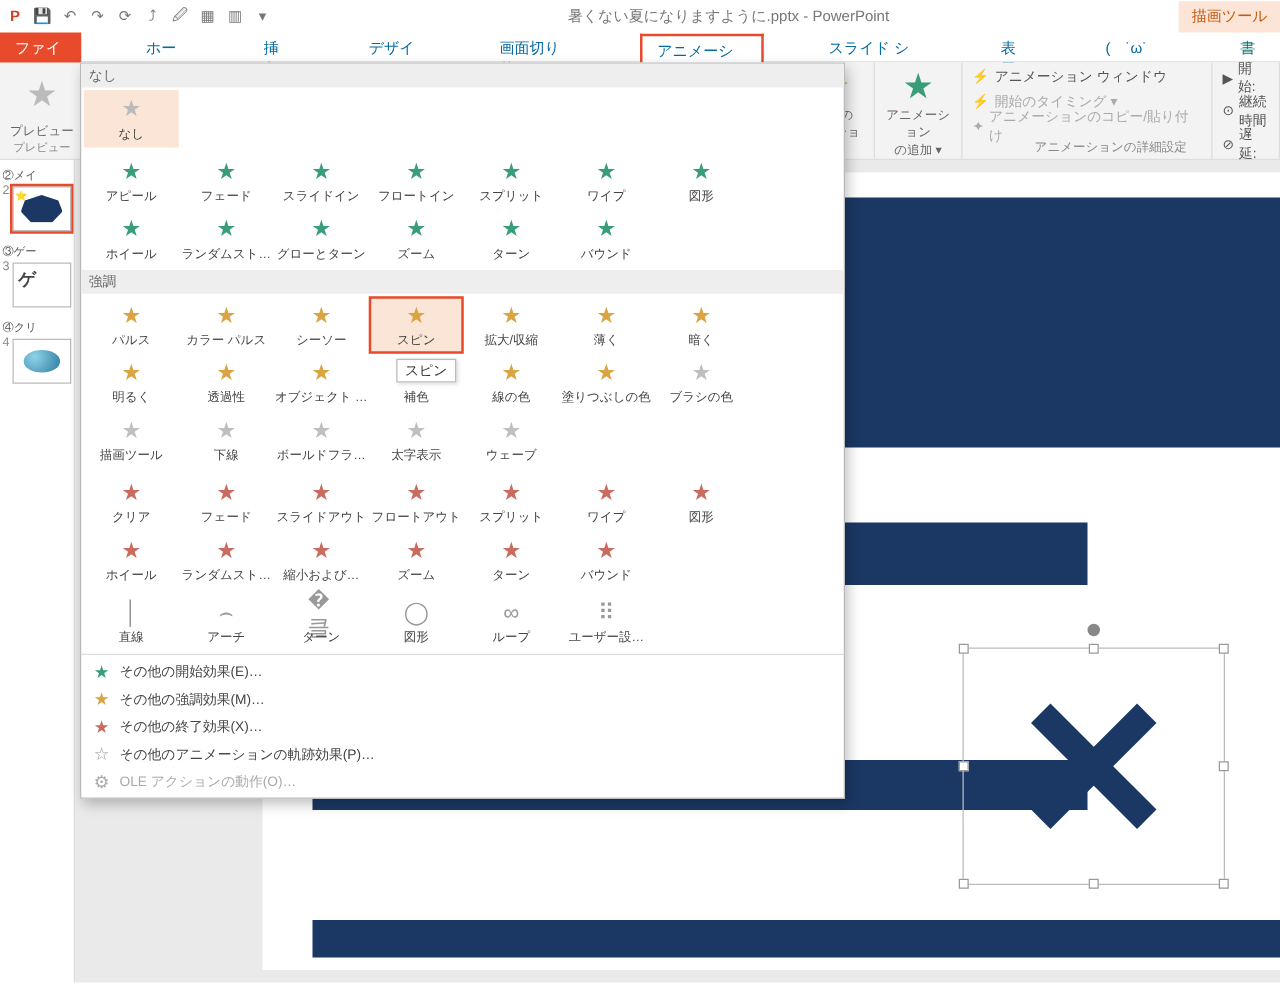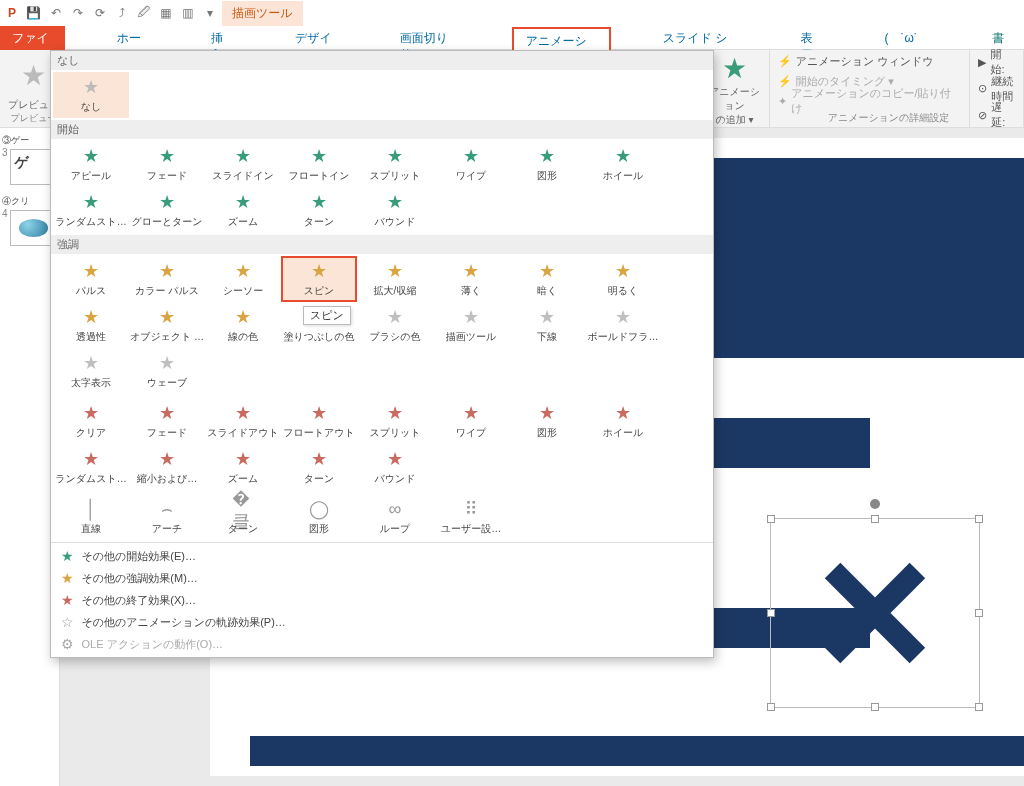--- a/index.html
+++ b/index.html
@@ -46,21 +46,21 @@
 .navy-block { position:absolute; background:#1b3864; }
 .sel-box { position:absolute; border:1px solid #bbb; }
 .sel-handle { position:absolute; width:8px; height:8px; background:#fff; border:1px solid #999; }
 .rot-handle { position:absolute; width:14px; height:14px; border:2px solid #fff; border-radius:50%; background:#888; }
 .x-shape { position:absolute; }
 .x-shape::before,.x-shape::after { content:""; position:absolute; inset:0; margin:auto; width:120px; height:22px; background:#1b3864; }
 .x-shape::before { transform:rotate(45deg); }
 .x-shape::after { transform:rotate(-45deg); }
 
 
-.gallery { position:absolute; top:50px; left:50px; width:664px; background:#fff; border:1px solid #bbb; box-shadow:2px 4px 10px rgba(0,0,0,.25); z-index:50; }
+.gallery { position:absolute; top:50px; left:64px; width:612px; background:#fff; border:1px solid #bbb; box-shadow:2px 4px 10px rgba(0,0,0,.25); z-index:50; }
 .g-sec-hd { background:#eee; color:#666; font-size:11px; padding:2px 6px; }
 .g-row { display:flex; flex-wrap:wrap; padding:2px 2px; }
 .g-item { width:76px; height:46px; display:flex; flex-direction:column; align-items:center; justify-content:center; font-size:10px; color:#444; gap:2px; cursor:default; }
 .g-item .ic { width:22px; height:22px; display:flex; align-items:center; justify-content:center; font-size:18px; }
 .g-item.sel { background:#fbe5d6; }
 .g-item.hl { border:2px solid #e74b2c; background:#fbe5d6; }
 .tooltip { position:absolute; background:#fff; border:1px solid #bbb; font-size:11px; padding:1px 6px; color:#333; box-shadow:1px 1px 3px rgba(0,0,0,.15); }
 .g-footer { border-top:1px solid #ddd; padding:2px 0; }
 .g-foot-item { display:flex; align-items:center; gap:8px; padding:3px 10px; font-size:11px; color:#444; }
 .g-foot-item .star { font-size:14px; }
@@ -77,20 +77,21 @@
     <span class="tb-icn">💾</span>
     <span class="tb-icn">↶</span>
     <span class="tb-icn">↷</span>
     <span class="tb-icn">⟳</span>
     <span class="tb-icn">⤴</span>
     <span class="tb-icn">🖉</span>
     <span class="tb-icn">▦</span>
     <span class="tb-icn">▥</span>
     <span class="tb-icn">▾</span>
   </div>
+  <div class="tb-center">暑くない夏になりますように.pptx - PowerPoint</div>
   <div class="tb-right">
     <div class="tool-tab">描画ツール</div>
   </div>
 </div>
 
 <div class="ribtabs">
   <div class="rtab file">ファイル</div>
   <div class="rtab">ホーム</div>
   <div class="rtab">挿入</div>
   <div class="rtab">デザイン</div>
@@ -154,21 +155,20 @@
 
 <div class="gallery">
   <div class="g-sec-hd">なし</div>
   <div class="g-row">
     <div class="g-item sel">
         <span class="ic c-none">★</span>
         <span>なし</span>
       </div>
   </div>
 
-  <div class="g-sec-hd">開始</div>
   <div class="g-row" id="row-ent">
       <div class="g-item">
         <span class="ic c-ent">★</span>
         <span>アピール</span>
       </div>
       <div class="g-item">
         <span class="ic c-ent">★</span>
         <span>フェード</span>
       </div>
       <div class="g-item">
@@ -255,20 +255,24 @@
       <div class="g-item">
         <span class="ic c-emp">★</span>
         <span>透過性</span>
       </div>
       <div class="g-item">
         <span class="ic c-emp">★</span>
         <span>オブジェクト …</span>
       </div>
       <div class="g-item">
         <span class="ic c-emp">★</span>
+        <span>補色</span>
+      </div>
+      <div class="g-item">
+        <span class="ic c-emp">★</span>
         <span>線の色</span>
       </div>
       <div class="g-item">
         <span class="ic c-emp">★</span>
         <span>塗りつぶしの色</span>
       </div>
       <div class="g-item">
         <span class="ic c-emp2">★</span>
         <span>ブラシの色</span>
       </div>
@@ -395,20 +399,30 @@
       </div>
     <div class="g-foot-item" style="color:#aaa;">
         <span class="star">⚙</span>
         <span>OLE アクションの動作(O)…</span>
       </div>
   </div>
 </div>
 
 <div class="work">
   <div class="thumbs">
+    <div class="thumb sel">
+      <div class="th-hd"><span>②メイ</span></div>
+      <div style="display:flex;gap:2px;">
+          <div class="th-num">2</div>
+          <div class="th-box">
+            <div style="position:absolute;top:2px;left:2px;font-size:8px;">⭐</div>
+            <div style="position:absolute;inset:6px;background:#1b3864;clip-path:polygon(50% 0,90% 20%,100% 60%,75% 100%,25% 100%,0 60%,10% 20%);"></div>
+          </div>
+        </div>
+    </div>
     <div class="thumb">
       <div class="th-hd"><span>③ゲー</span></div>
       <div style="display:flex;gap:2px;">
           <div class="th-num">3</div>
           <div class="th-box">
             <div style="font-size:14px;font-weight:bold;padding:4px;">ゲ</div>
           </div>
         </div>
     </div>
     <div class="thumb">

